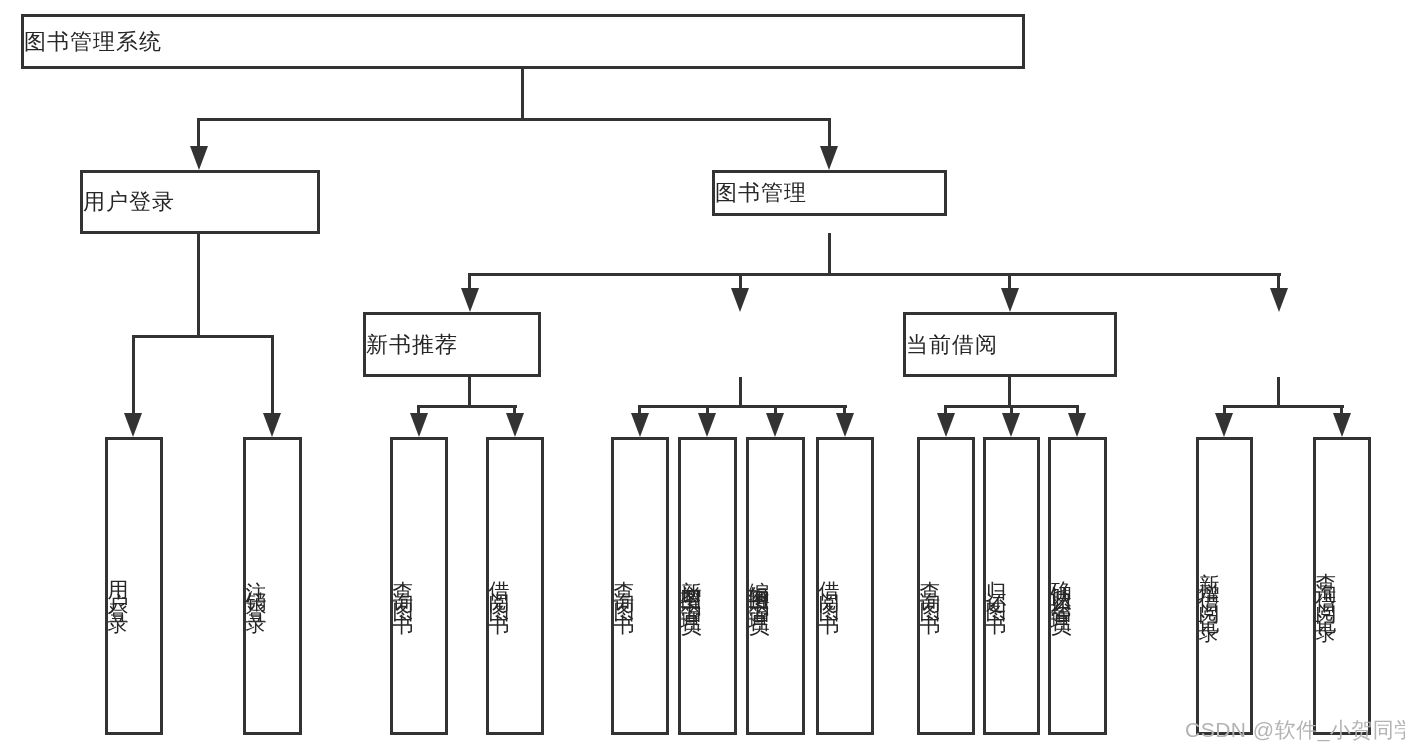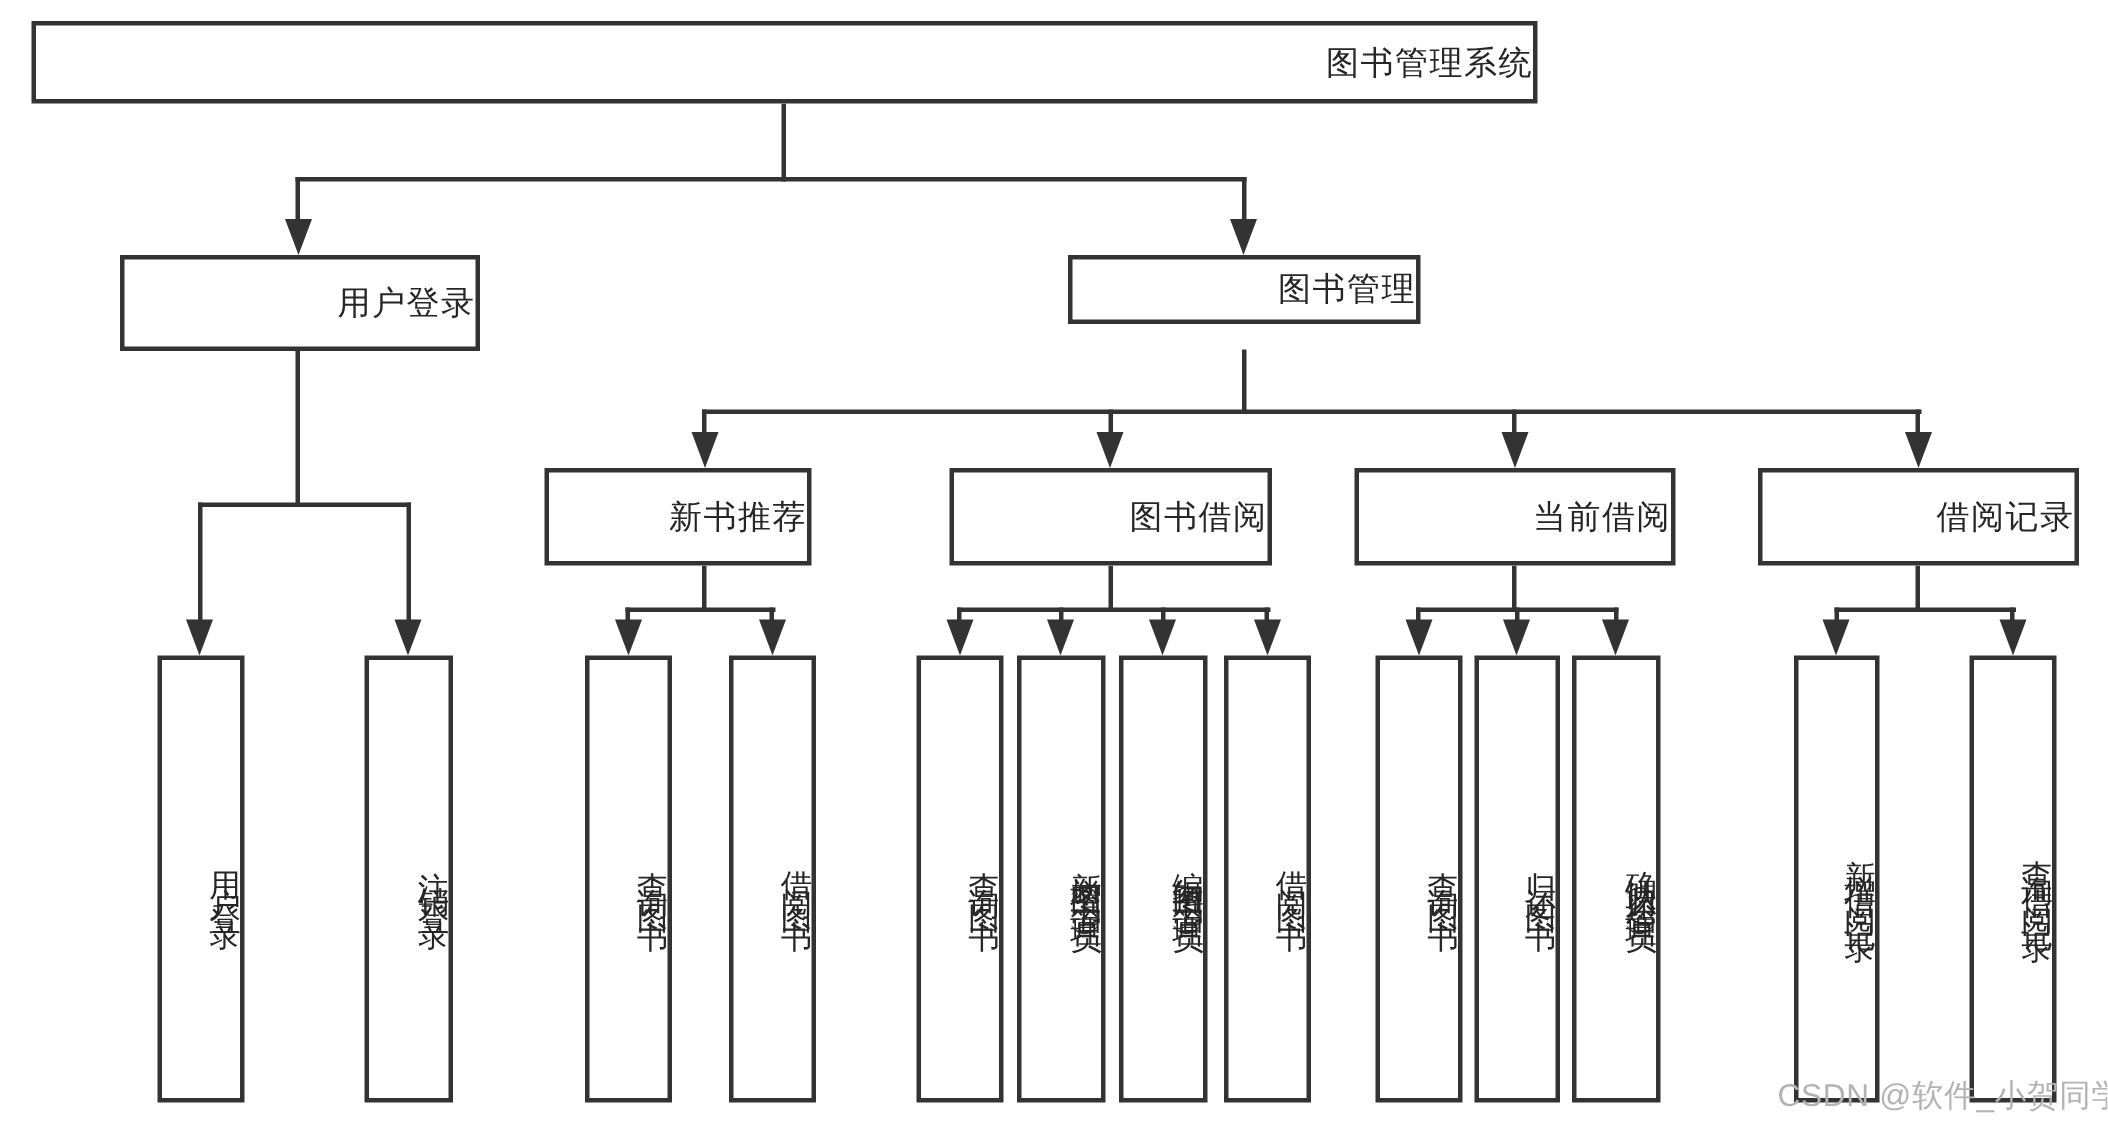--- a/index.html
+++ b/index.html
@@ -2,21 +2,21 @@
 <html><head>
 <meta charset="utf-8">
 <style>
   html,body{margin:0;padding:0;background:#ffffff;}
   .canvas{
     position:relative;width:1405px;height:747px;background:#ffffff;
     font-family:"Liberation Sans",sans-serif;overflow:hidden;
   }
   .box{
     position:absolute;background:#ffffff;border:3px solid #333333;
-    box-sizing:border-box;display:flex;align-items:center;justify-content:flex-end;
+    box-sizing:border-box;display:flex;align-items:center;justify-content:flex-start;
   }
   .hl{font-size:22px;color:#262626;letter-spacing:1px;white-space:nowrap;}
   .leaf{top:437px;height:298px;}
   .vt{
     writing-mode:vertical-rl;text-orientation:mixed;
     font-size:21px;color:#262626;line-height:1;
   }
   .ls4{letter-spacing:11px;}
   .ls6{letter-spacing:10px;}
   .ls10{letter-spacing:5px;}
@@ -97,28 +97,22 @@
   <div class="box" style="left:80px;top:170px;width:240px;height:64px">
     <span class="hl">用户登录</span>
   </div>
   <div class="box" style="left:712px;top:170px;width:235px;height:46px">
     <span class="hl">图书管理</span>
   </div>
 
   <div class="box" style="left:363px;top:312px;width:178px;height:65px">
     <span class="hl">新书推荐</span>
   </div>
-  <div class="box" style="left:633px;top:312px;width:215px;height:65px">
-    <span class="hl">图书借阅</span>
-  </div>
   <div class="box" style="left:903px;top:312px;width:214px;height:65px">
     <span class="hl">当前借阅</span>
-  </div>
-  <div class="box" style="left:1172px;top:312px;width:214px;height:65px">
-    <span class="hl">借阅记录</span>
   </div>
 
   <div class="box leaf" style="left:105px;width:58px">
     <span class="vt ls4">用户登录</span>
   </div>
   <div class="box leaf" style="left:243px;width:59px">
     <span class="vt ls4">注销登录</span>
   </div>
 
   <div class="box leaf" style="left:390px;width:58px">

